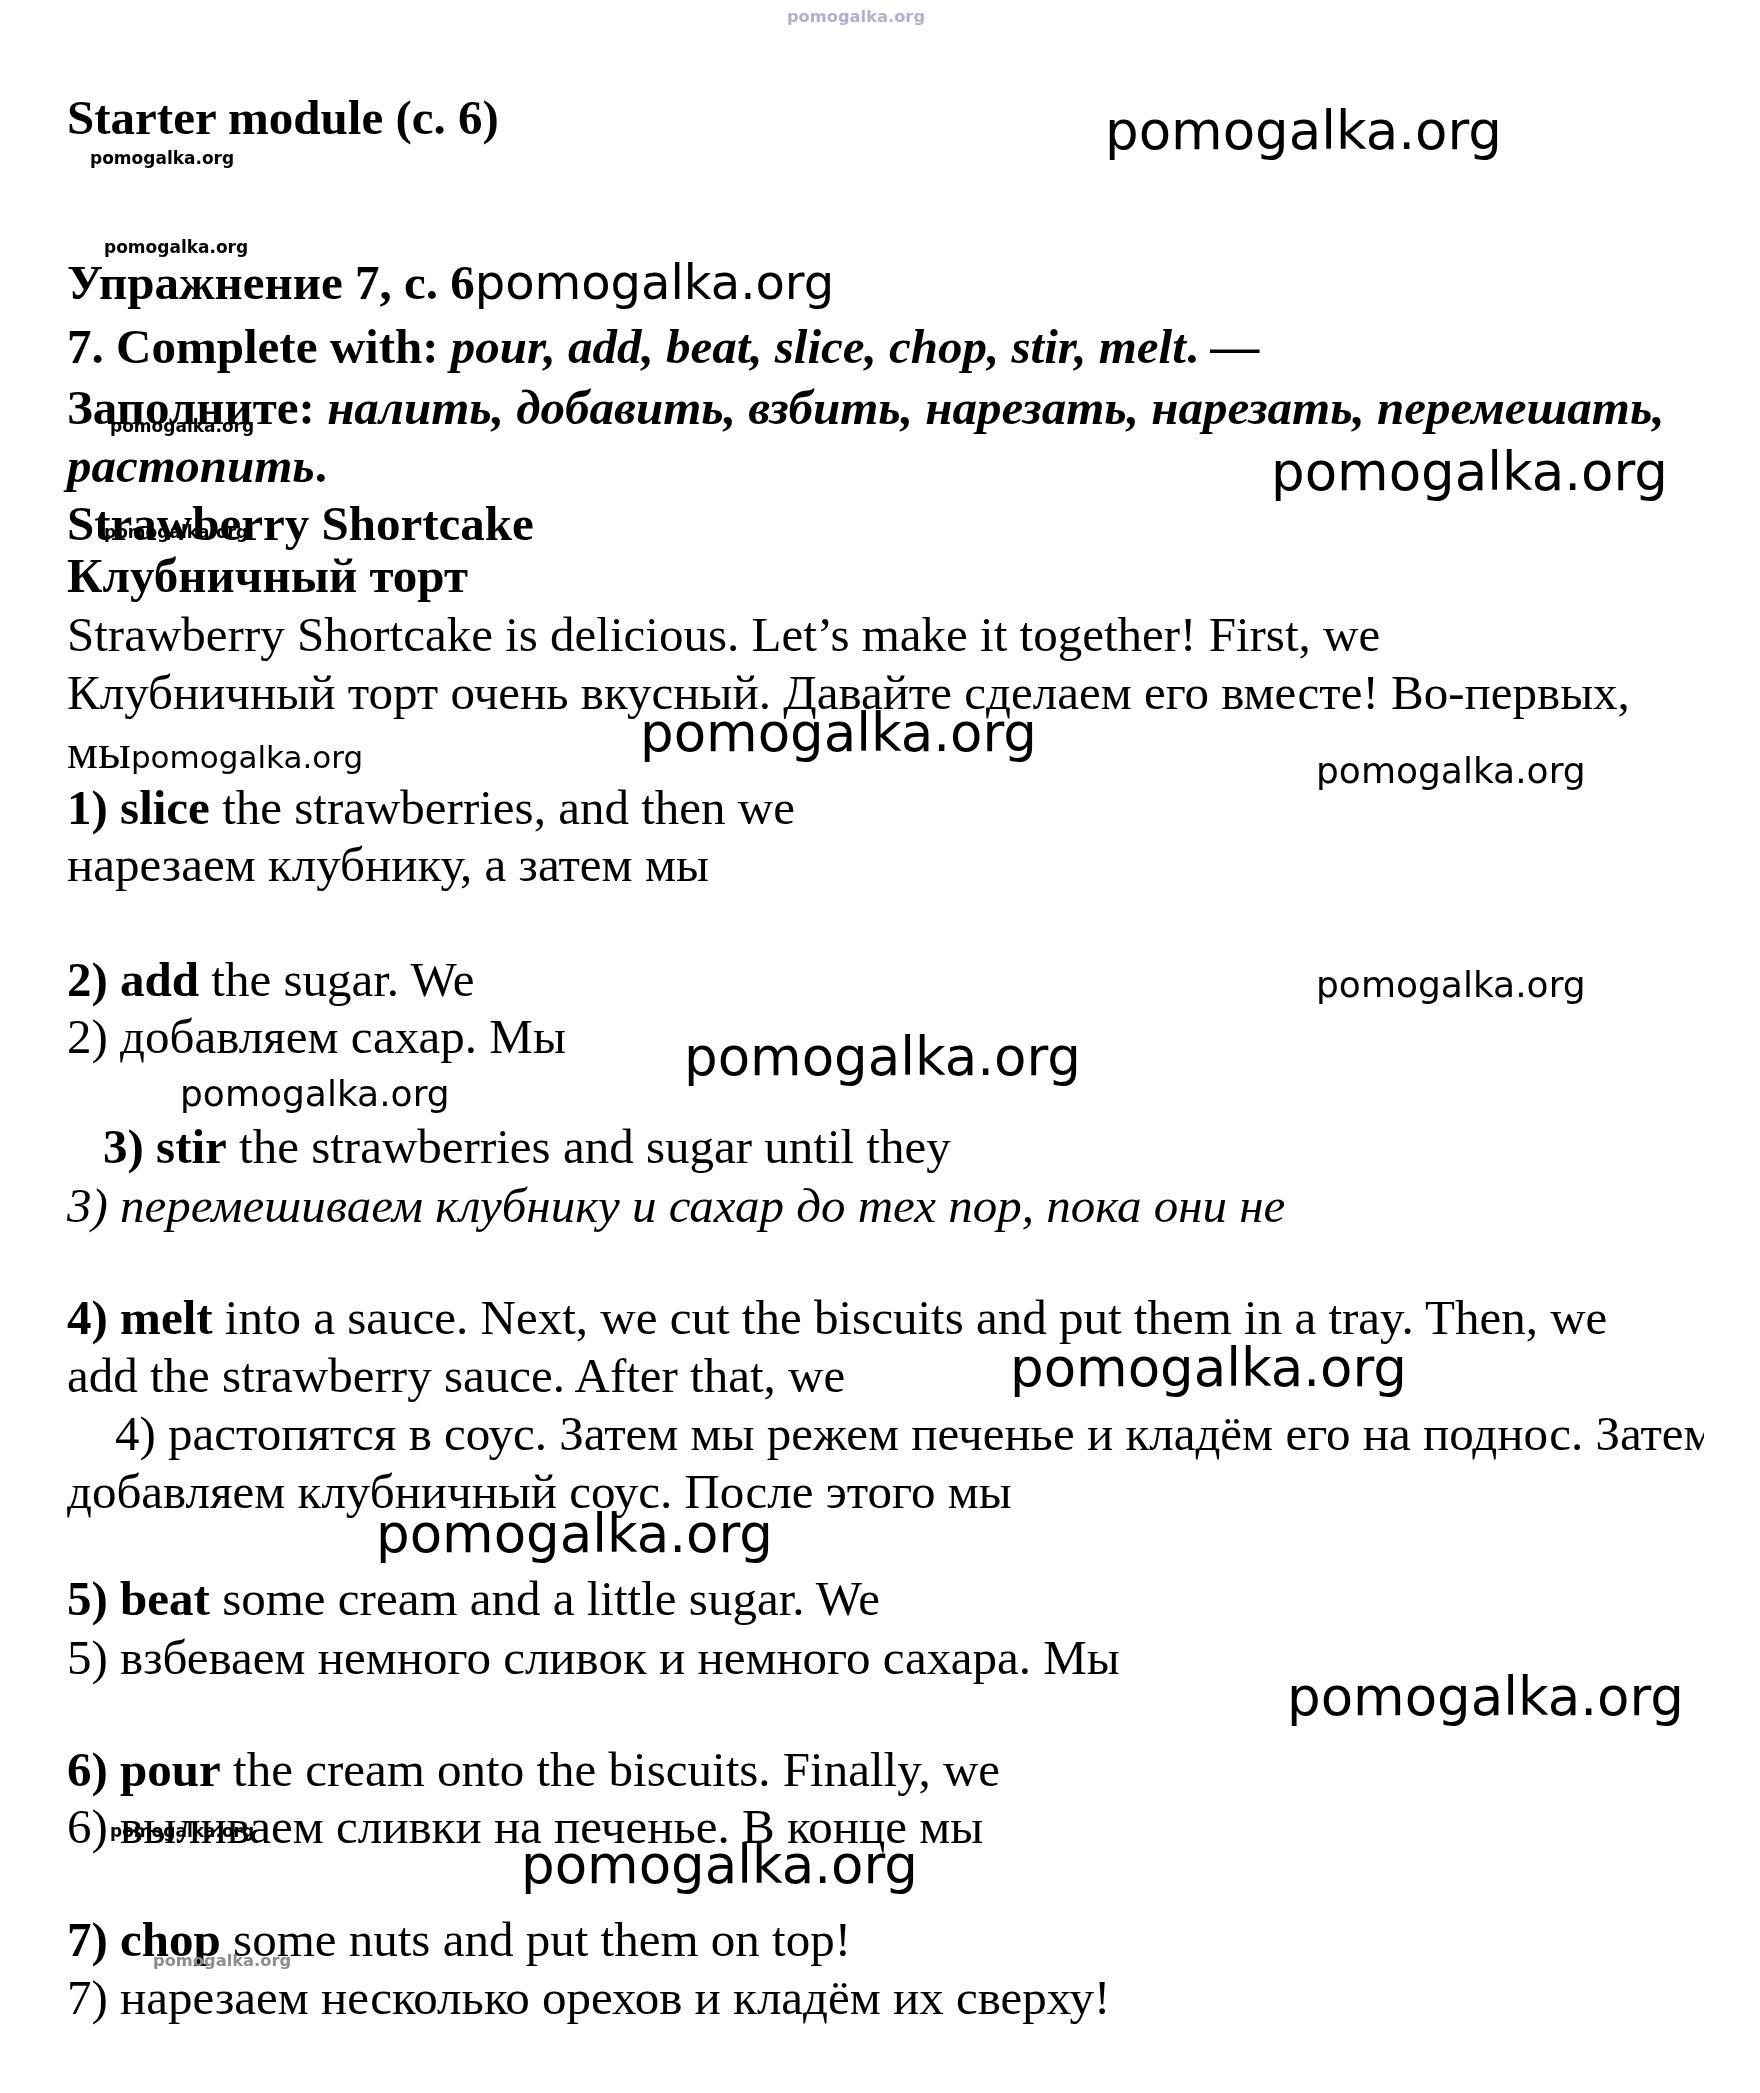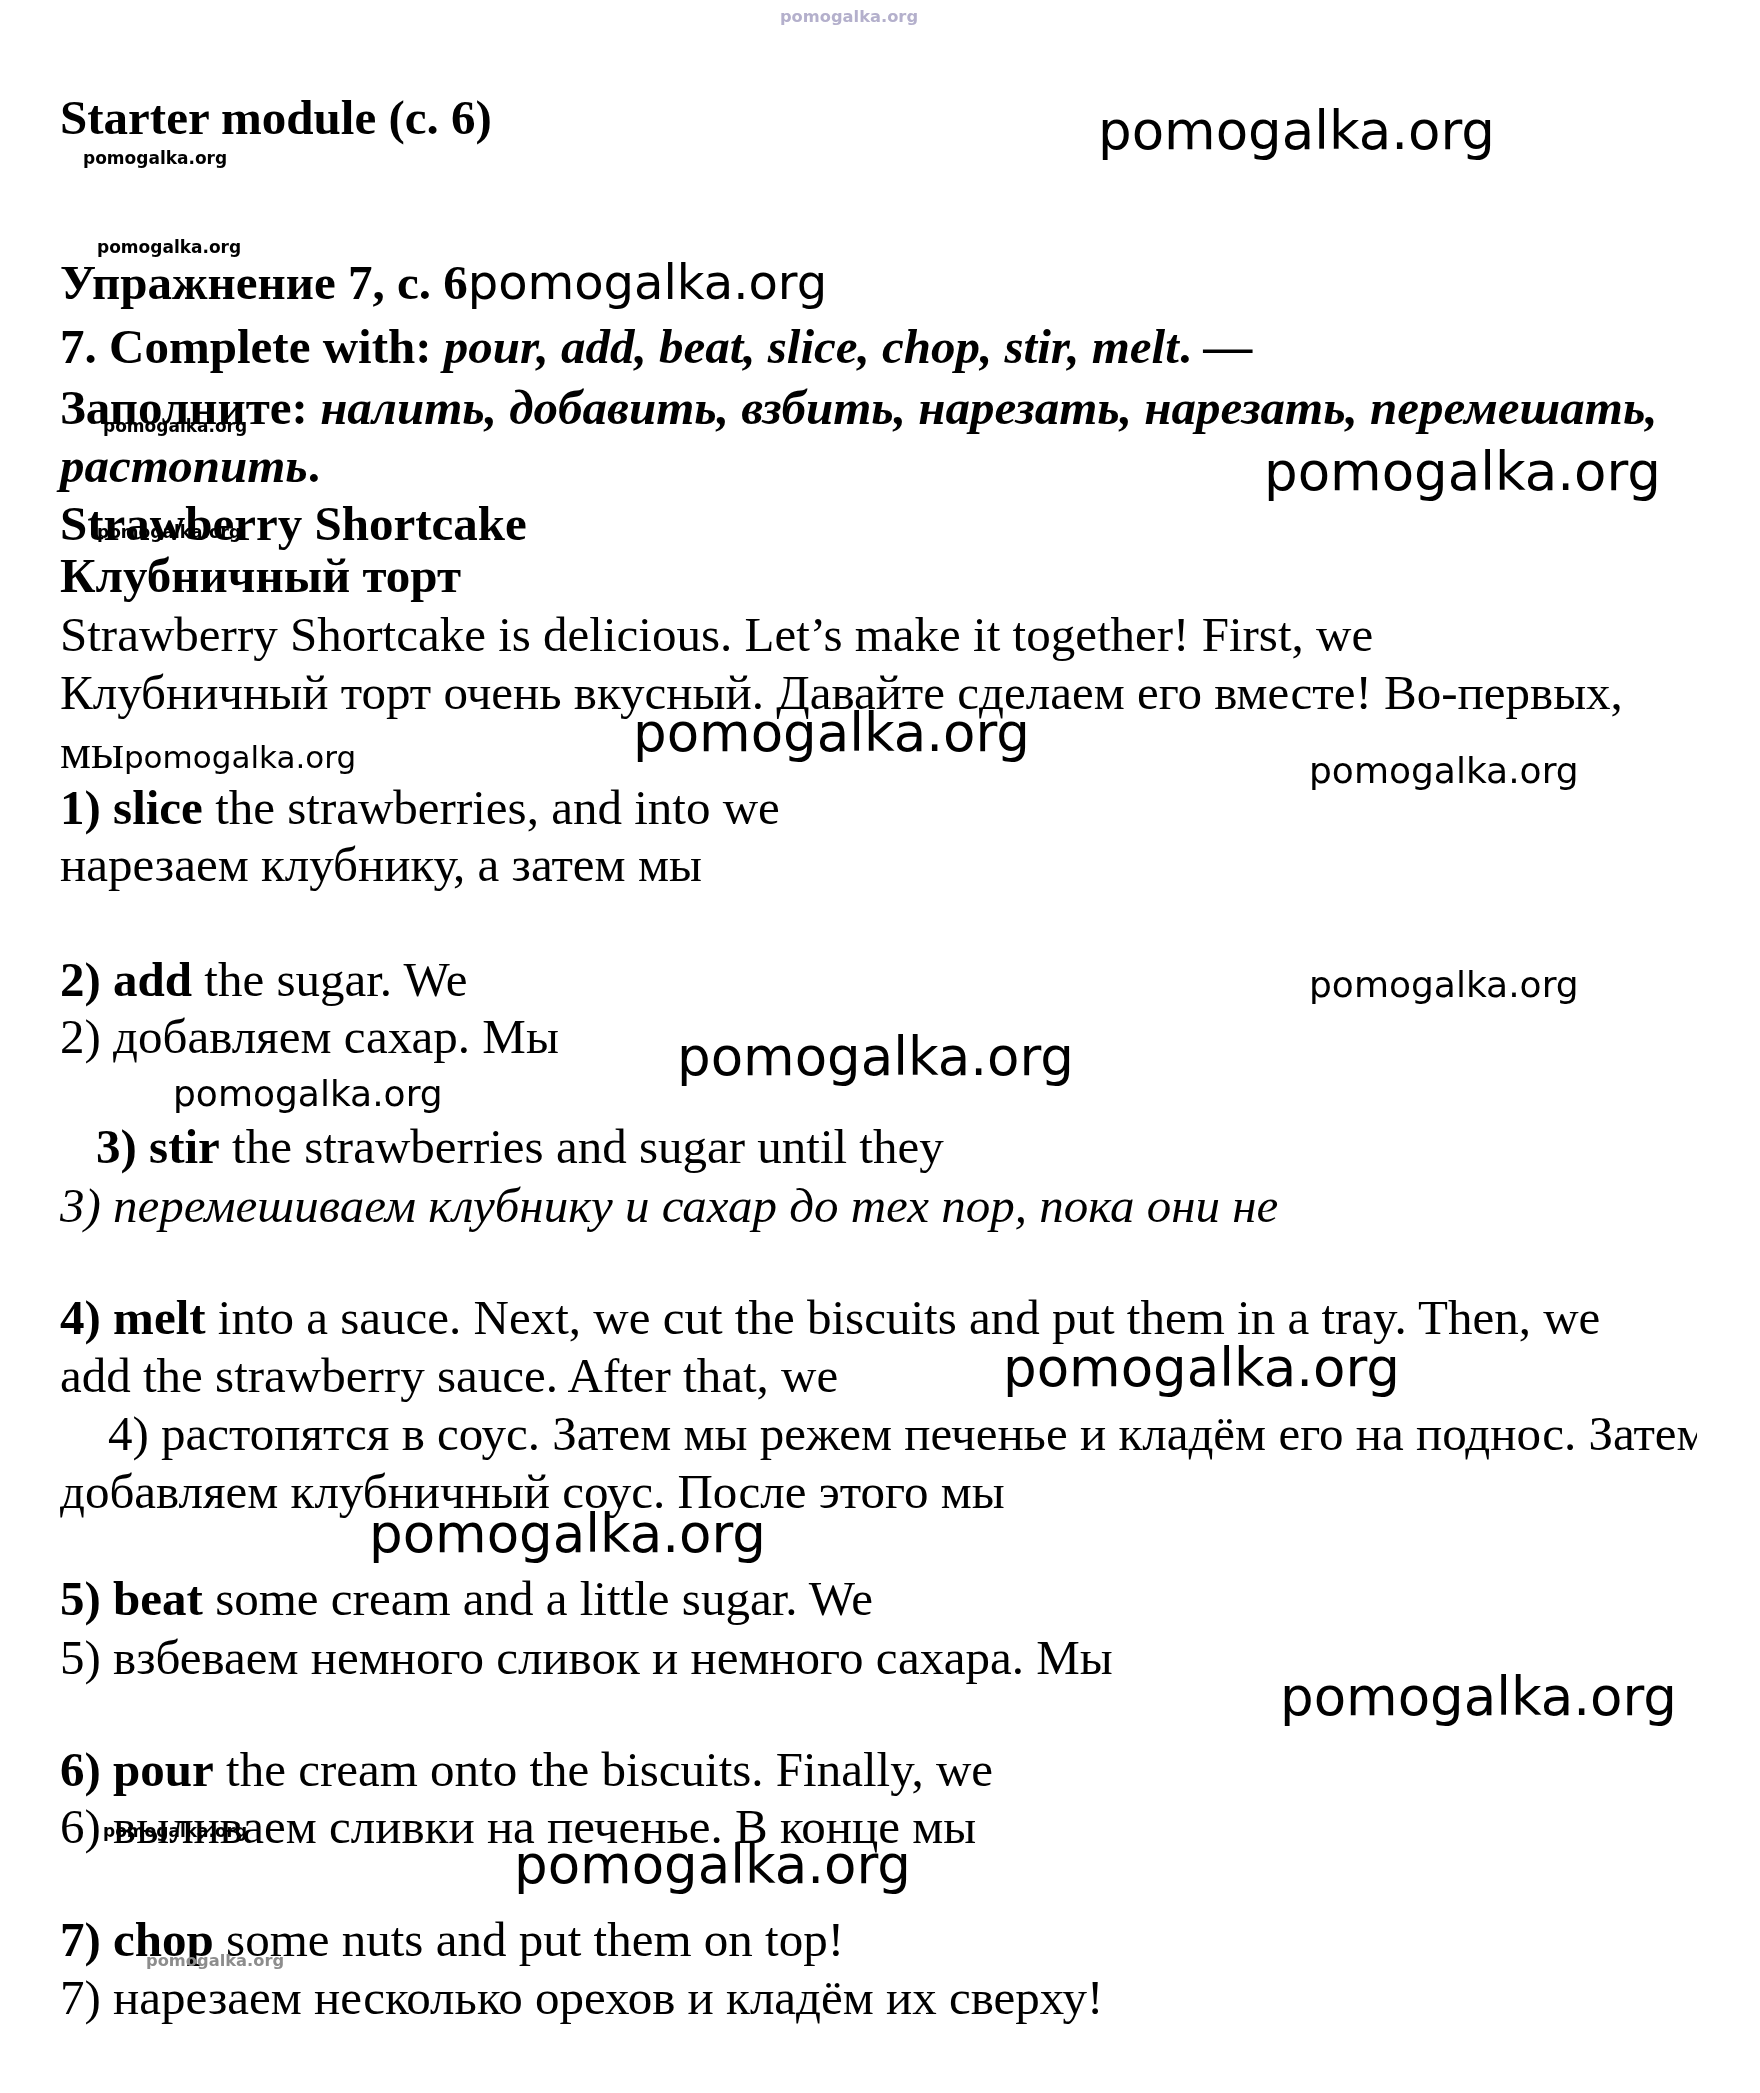--- a/index.html
+++ b/index.html
@@ -6,21 +6,21 @@
   html, body { background: #ffffff; }
   body {
     width: 1760px;
     height: 2093px;
     position: relative;
     font-family: "Liberation Serif", serif;
     color: #000000;
   }
   .page {
     position: absolute;
-    left: 1px; top: 0;
+    left: 8px; top: 0;
     width: 1696px;
     height: 2093px;
     background: #ffffff;
     overflow: hidden;
   }
   
   .t {
     position: absolute;
     left: 59px;
     font-size: 49px;
@@ -87,21 +87,21 @@
 
   <div class="t" style="top:606px;">Strawberry Shortcake is delicious. Let’s make it together! First, we</div>
   <div class="t" style="top:664px;">Клубничный торт очень вкусный. Давайте сделаем его вместе! Во-первых,</div>
   <div class="wm wm-lg" style="top:702px;left:632px;">pomogalka.org</div>
   <div class="t" style="top:723px;">
     <span>мы</span><span class="wm-inl-sm">pomogalka.org</span>
   </div>
   <div class="wm wm-md" style="top:750px;left:1308px;">pomogalka.org</div>
 
   <div class="t" style="top:779px;">
-    <span class="b">1) slice</span><span> the strawberries, and into we</span>
+    <span class="b">1) slice</span><span> the strawberries, and then we</span>
   </div>
   <div class="t" style="top:836px;">нарезаем клубнику, а затем мы</div>
 
   <div class="t" style="top:951px;">
     <span class="b">2) add</span><span> the sugar. We</span>
   </div>
   <div class="wm wm-md" style="top:964px;left:1308px;">pomogalka.org</div>
   <div class="t" style="top:1008px;">2) добавляем сахар. Мы</div>
   <div class="wm wm-lg" style="top:1026px;left:676px;">pomogalka.org</div>
   <div class="wm wm-md" style="top:1073px;left:172px;">pomogalka.org</div>

